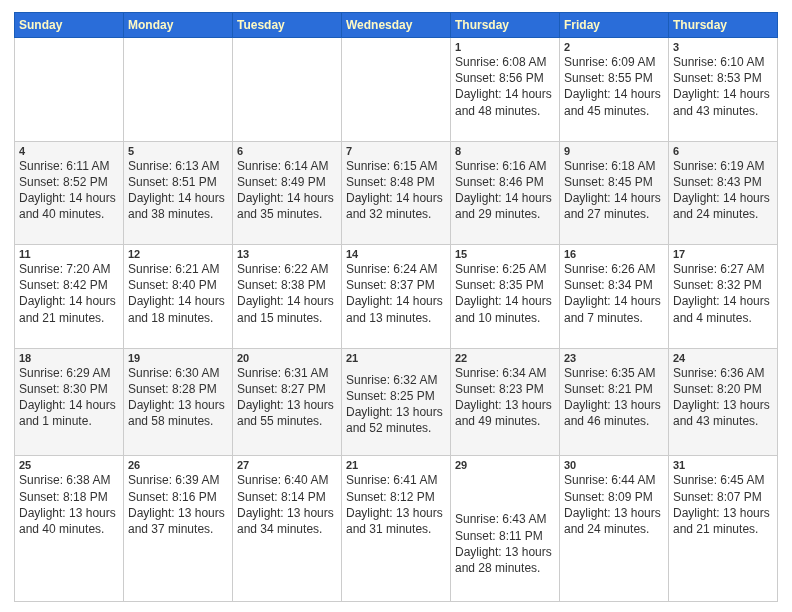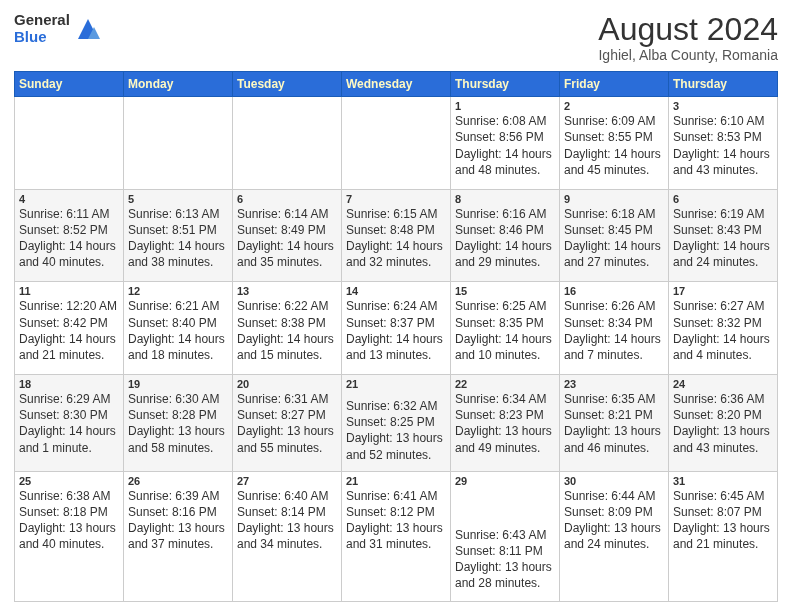--- a/index.html
+++ b/index.html
@@ -111,36 +111,20 @@
       background: #fff;
     }
     
     .row-even td { background: #efefef; }
     .row-odd td { background: #fff; }
   </style>
 </head>
 <body>
 
 <div class="page">
-  <div class="header">
-    <div class="logo">
-      <div class="logo-text">
-        <span class="logo-general">General</span>
-        <span class="logo-blue">Blue</span>
-      </div>
-      <svg class="logo-icon" viewBox="0 0 28 28">
-        <polygon points="4,24 14,4 24,24" fill="#2a6dd9"></polygon>
-        <polygon points="14,24 20,12 26,24" fill="#5a9ae0"></polygon>
-      </svg>
-    </div>
-    <div class="title-area">
-      <div class="month-title">August 2024</div>
-      <div class="subtitle">Ighiel, Alba County, Romania</div>
-    </div>
-  </div>
 
   <table class="calendar">
     <thead>
       <tr>
         <th>Sunday</th>
         <th>Monday</th>
         <th>Tuesday</th>
         <th>Wednesday</th>
         <th>Thursday</th>
         <th>Friday</th>
@@ -222,21 +206,21 @@
             <span class="day-number">6</span>
             <div class="day-info" style="white-space: pre-line;">Sunrise: 6:19 AM
 Sunset: 8:43 PM
 Daylight: 14 hours
 and 24 minutes.</div>
           </td>
         </tr>
         <tr class="row-odd">
           <td>
             <span class="day-number">11</span>
-            <div class="day-info" style="white-space: pre-line;">Sunrise: 12:20 AM
+            <div class="day-info" style="white-space: pre-line;">Sunrise: 7:20 AM
 Sunset: 8:42 PM
 Daylight: 14 hours
 and 21 minutes.</div>
           </td>
           <td>
             <span class="day-number">12</span>
             <div class="day-info" style="white-space: pre-line;">Sunrise: 6:21 AM
 Sunset: 8:40 PM
 Daylight: 14 hours
 and 18 minutes.</div>

